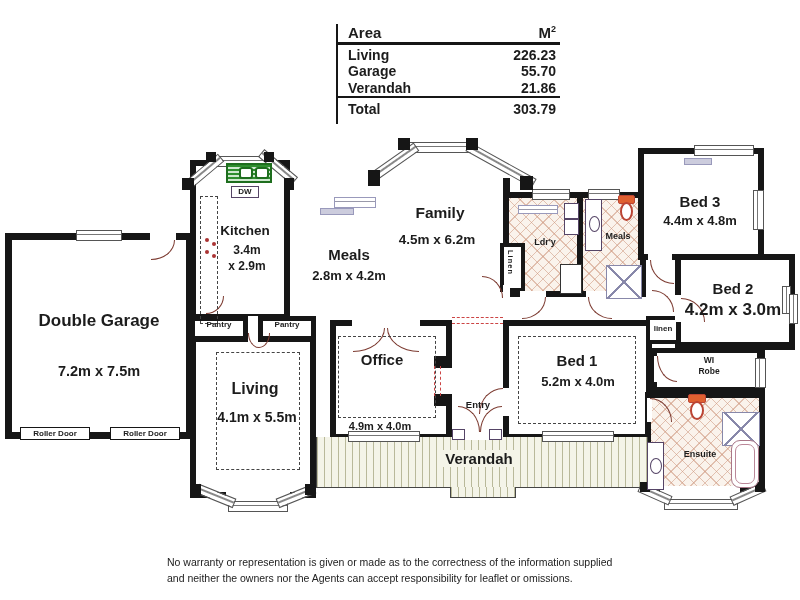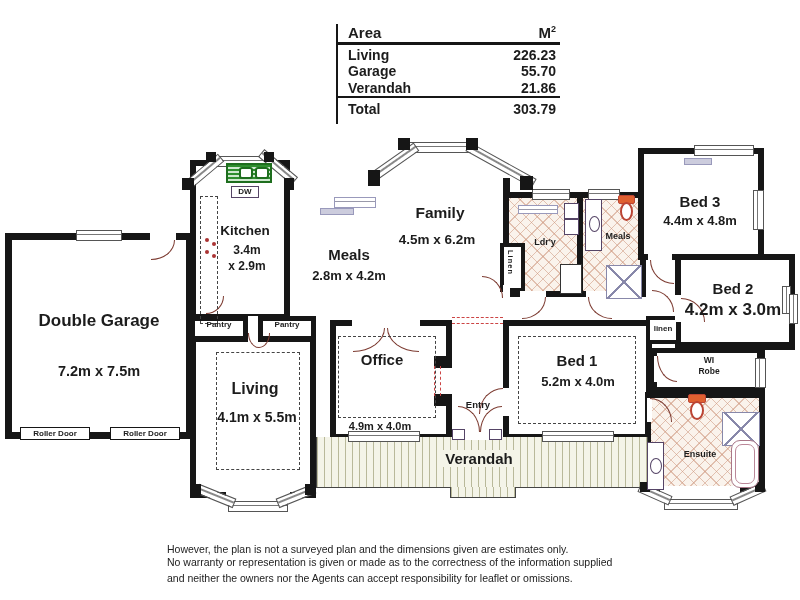--- a/index.html
+++ b/index.html
@@ -259,17 +259,16 @@
   <div class="lbl" style="left:618px;top:231px;font-size:9px;">Meals</div>
   <div class="lbl" style="left:700px;top:449px;font-size:9px;">Ensuite</div>
   <div class="lbl" style="left:709px;top:355px;font-size:8.5px;">WI</div>
   <div class="lbl" style="left:709px;top:366px;font-size:8.5px;">Robe</div>
   <div class="vlbl" style="left:506px;top:250px;">Linen</div>
   <div class="lbl" style="left:663px;top:324px;font-size:8px;">linen</div>
   <div class="lbl" style="left:219px;top:320px;font-size:8px;">Pantry</div>
   <div class="lbl" style="left:287px;top:320px;font-size:8px;">Pantry</div>
   <div class="lbl" style="left:245px;top:187px;font-size:8px;">DW</div>
 
-  <div class="fline" style="top:543px;">However, the plan is not a surveyed plan and the dimensions given are estimates only.</div>
   <div class="fline" style="top:556px;">No warranty or representation is given or made as to the correctness of the information supplied</div>
   <div class="fline" style="top:572px;">and neither the owners nor the Agents can accept responsibility for leaflet or omissions.</div>
 
 </div>
 
 </body></html>

